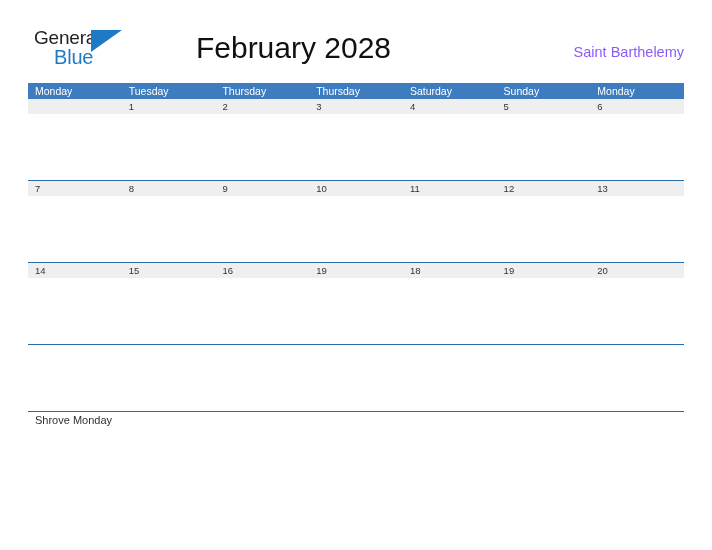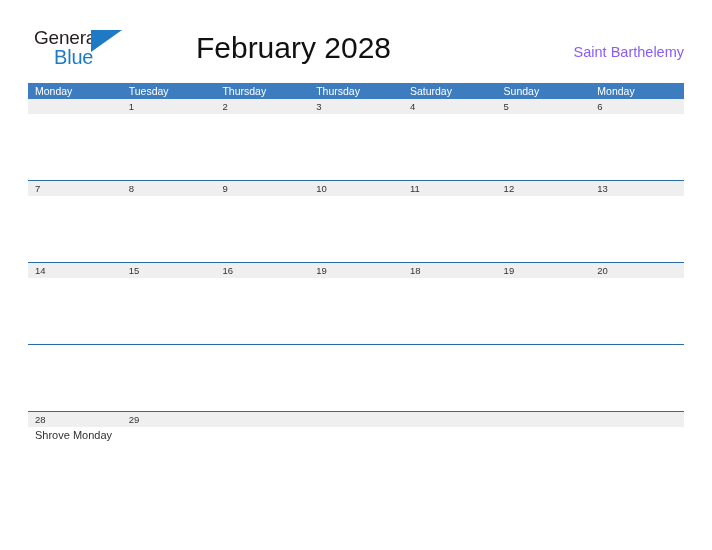--- a/index.html
+++ b/index.html
@@ -194,29 +194,20 @@
             <div class="evt-cell"></div>
             <div class="evt-cell"></div>
             <div class="evt-cell"></div>
             <div class="evt-cell"></div>
             <div class="evt-cell"></div>
             <div class="evt-cell"></div>
             <div class="evt-cell"></div>
           </div>
         </div>
         <div class="week short">
-          <div class="week-band">
-            <div class="daynum">28</div>
-            <div class="daynum">29</div>
-            <div class="daynum"></div>
-            <div class="daynum"></div>
-            <div class="daynum"></div>
-            <div class="daynum"></div>
-            <div class="daynum"></div>
-          </div>
           <div class="week-body">
             <div class="evt-cell">
               <div class="evt">Shrove Monday</div>
             </div>
             <div class="evt-cell"></div>
             <div class="evt-cell"></div>
             <div class="evt-cell"></div>
             <div class="evt-cell"></div>
             <div class="evt-cell"></div>
             <div class="evt-cell"></div>

